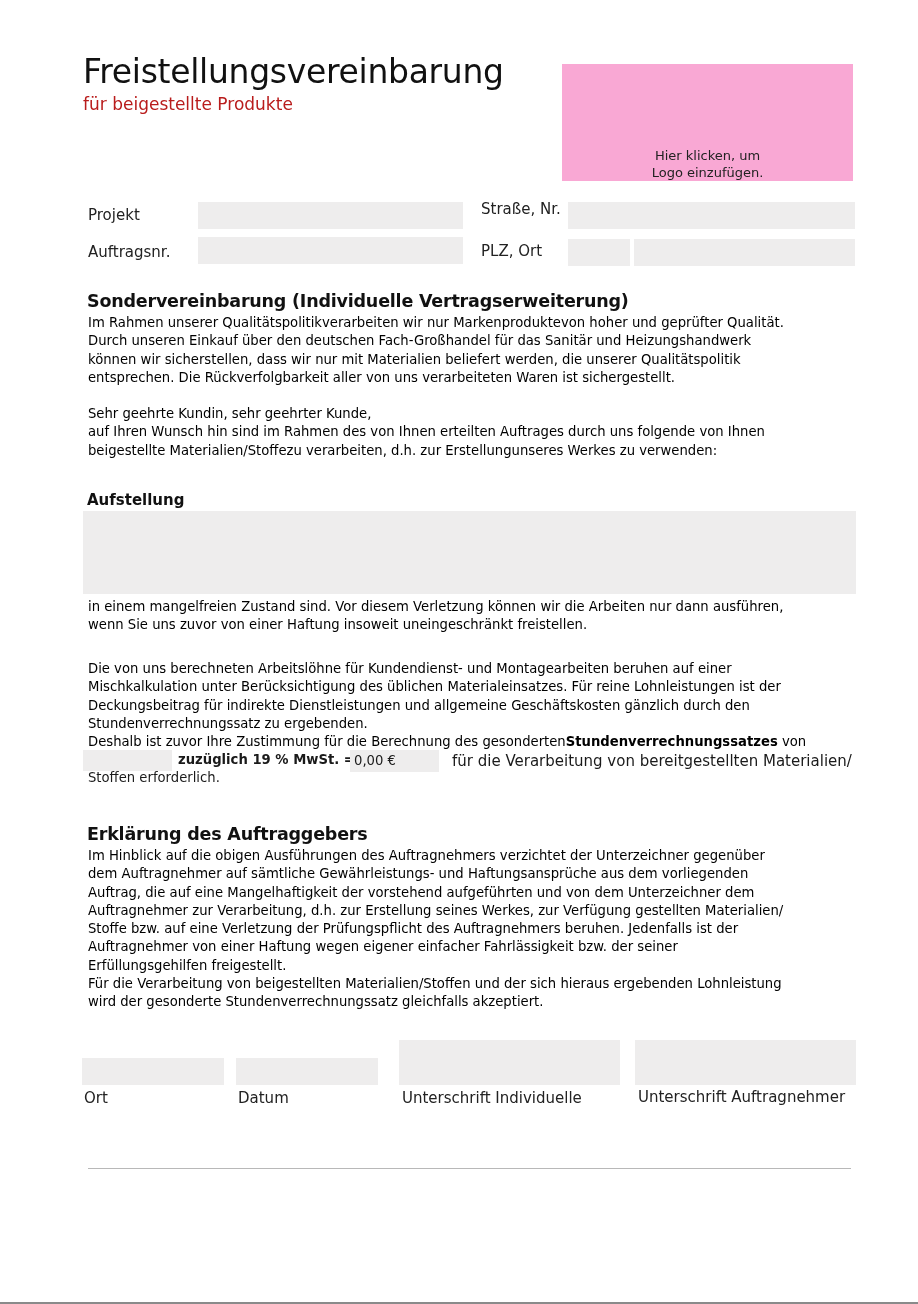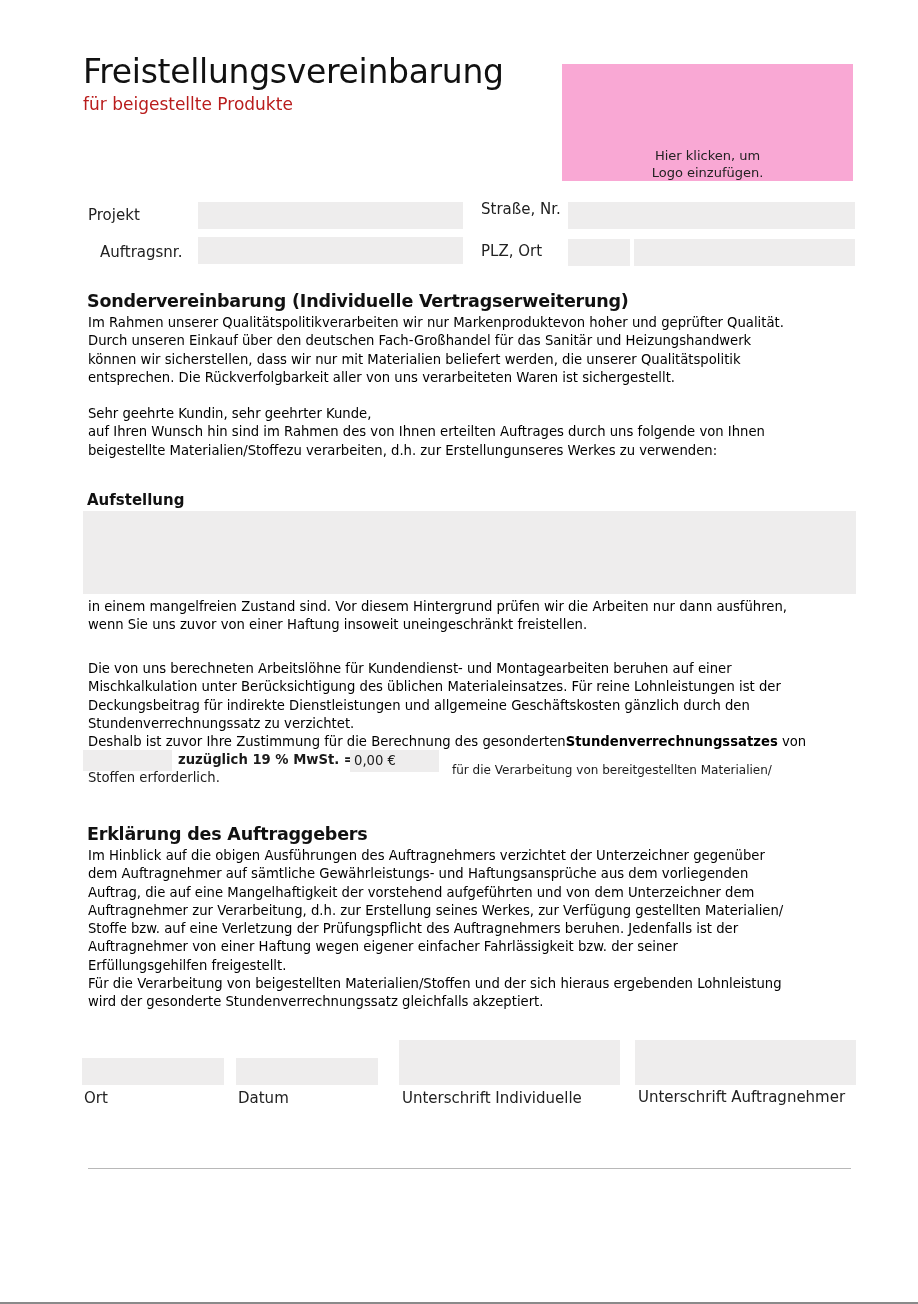--- a/index.html
+++ b/index.html
@@ -99,21 +99,21 @@
 <div class="abs logo-box">
   <div>
     <span>Hier klicken, um</span>
     <span>Logo einzufügen.</span>
   </div>
 </div>
 
 <div class="abs label" style="left:88px; top:206px;">Projekt</div>
 <div class="abs field" style="left:198px; top:202px; width:265px; height:27px;"></div>
 
-<div class="abs label" style="left:100px; top:243px;">Auftragsnr.</div>
+<div class="abs label" style="left:88px; top:243px;">Auftragsnr.</div>
 <div class="abs field" style="left:198px; top:237px; width:265px; height:27px;"></div>
 
 <div class="abs label" style="left:481px; top:200px;">Straße, Nr.</div>
 <div class="abs field" style="left:568px; top:202px; width:287px; height:27px;"></div>
 
 <div class="abs label" style="left:481px; top:242px;">PLZ, Ort</div>
 <div class="abs field" style="left:568px; top:239px; width:62px; height:27px;"></div>
 <div class="abs field" style="left:634px; top:239px; width:221px; height:27px;"></div>
 
 <div class="abs h2" style="left:87px; top:291px;">Sondervereinbarung (Individuelle Vertragserweiterung)</div>
@@ -127,38 +127,38 @@
 <div class="abs para" style="left:88px; top:405px;">
   <div>Sehr geehrte Kundin, sehr geehrter Kunde,</div>
   <div>auf Ihren Wunsch hin sind im Rahmen des von Ihnen erteilten Auftrages durch uns folgende von Ihnen</div>
   <div>beigestellte Materialien/Stoffezu verarbeiten, d.h. zur Erstellungunseres Werkes zu verwenden:</div>
 </div>
 
 <div class="abs h3" style="left:87px; top:491px;">Aufstellung</div>
 <div class="abs field" style="left:83px; top:511px; width:773px; height:83px;"></div>
 
 <div class="abs para" style="left:88px; top:598px;">
-  <div>in einem mangelfreien Zustand sind. Vor diesem Hintergrund prüfen wir die Arbeiten nur dann ausführen,</div>
+  <div>in einem mangelfreien Zustand sind. Vor diesem Verletzung können wir die Arbeiten nur dann ausführen,</div>
   <div>wenn Sie uns zuvor von einer Haftung insoweit uneingeschränkt freistellen.</div>
 </div>
 
 <div class="abs para" style="left:88px; top:660px;">
   <div>Die von uns berechneten Arbeitslöhne für Kundendienst- und Montagearbeiten beruhen auf einer</div>
   <div>Mischkalkulation unter Berücksichtigung des üblichen Materialeinsatzes. Für reine Lohnleistungen ist der</div>
   <div>Deckungsbeitrag für indirekte Dienstleistungen und allgemeine Geschäftskosten gänzlich durch den</div>
-  <div>Stundenverrechnungssatz zu verzichtet.</div>
+  <div>Stundenverrechnungssatz zu ergebenden.</div>
   <div>
     <span>Deshalb ist zuvor Ihre Zustimmung für die Berechnung des gesonderten</span><span class="bold">Stundenverrechnungssatzes</span><span> von</span>
   </div>
 </div>
 
 <div class="abs field" style="left:83px; top:750px; width:89px; height:21px;"></div>
 <div class="abs bold" style="left:178px; top:752px; font-size:13.2px; white-space:nowrap;">zuzüglich 19 % MwSt. =</div>
 <div class="abs field" style="left:350px; top:750px; width:89px; height:22px; font-size:13.2px; line-height:22px; padding-left:4px; box-sizing:border-box;">0,00 €</div>
-<div class="abs" style="left:452px; top:752px; font-size:12px; white-space:nowrap;margin-top:11px;">für die Verarbeitung von bereitgestellten Materialien/</div>
+<div class="abs" style="left:452px; top:752px; font-size:15px; white-space:nowrap;">für die Verarbeitung von bereitgestellten Materialien/</div>
 <div class="abs" style="left:88px; top:770px; font-size:13.2px; white-space:nowrap;">Stoffen erforderlich.</div>
 
 <div class="abs h2" style="left:87px; top:824px;">Erklärung des Auftraggebers</div>
 <div class="abs para" style="left:88px; top:847px;">
   <div>Im Hinblick auf die obigen Ausführungen des Auftragnehmers verzichtet der Unterzeichner gegenüber</div>
   <div>dem Auftragnehmer auf sämtliche Gewährleistungs- und Haftungsansprüche aus dem vorliegenden</div>
   <div>Auftrag, die auf eine Mangelhaftigkeit der vorstehend aufgeführten und von dem Unterzeichner dem</div>
   <div>Auftragnehmer zur Verarbeitung, d.h. zur Erstellung seines Werkes, zur Verfügung gestellten Materialien/</div>
   <div>Stoffe bzw. auf eine Verletzung der Prüfungspflicht des Auftragnehmers beruhen. Jedenfalls ist der</div>
   <div>Auftragnehmer von einer Haftung wegen eigener einfacher Fahrlässigkeit bzw. der seiner</div>

